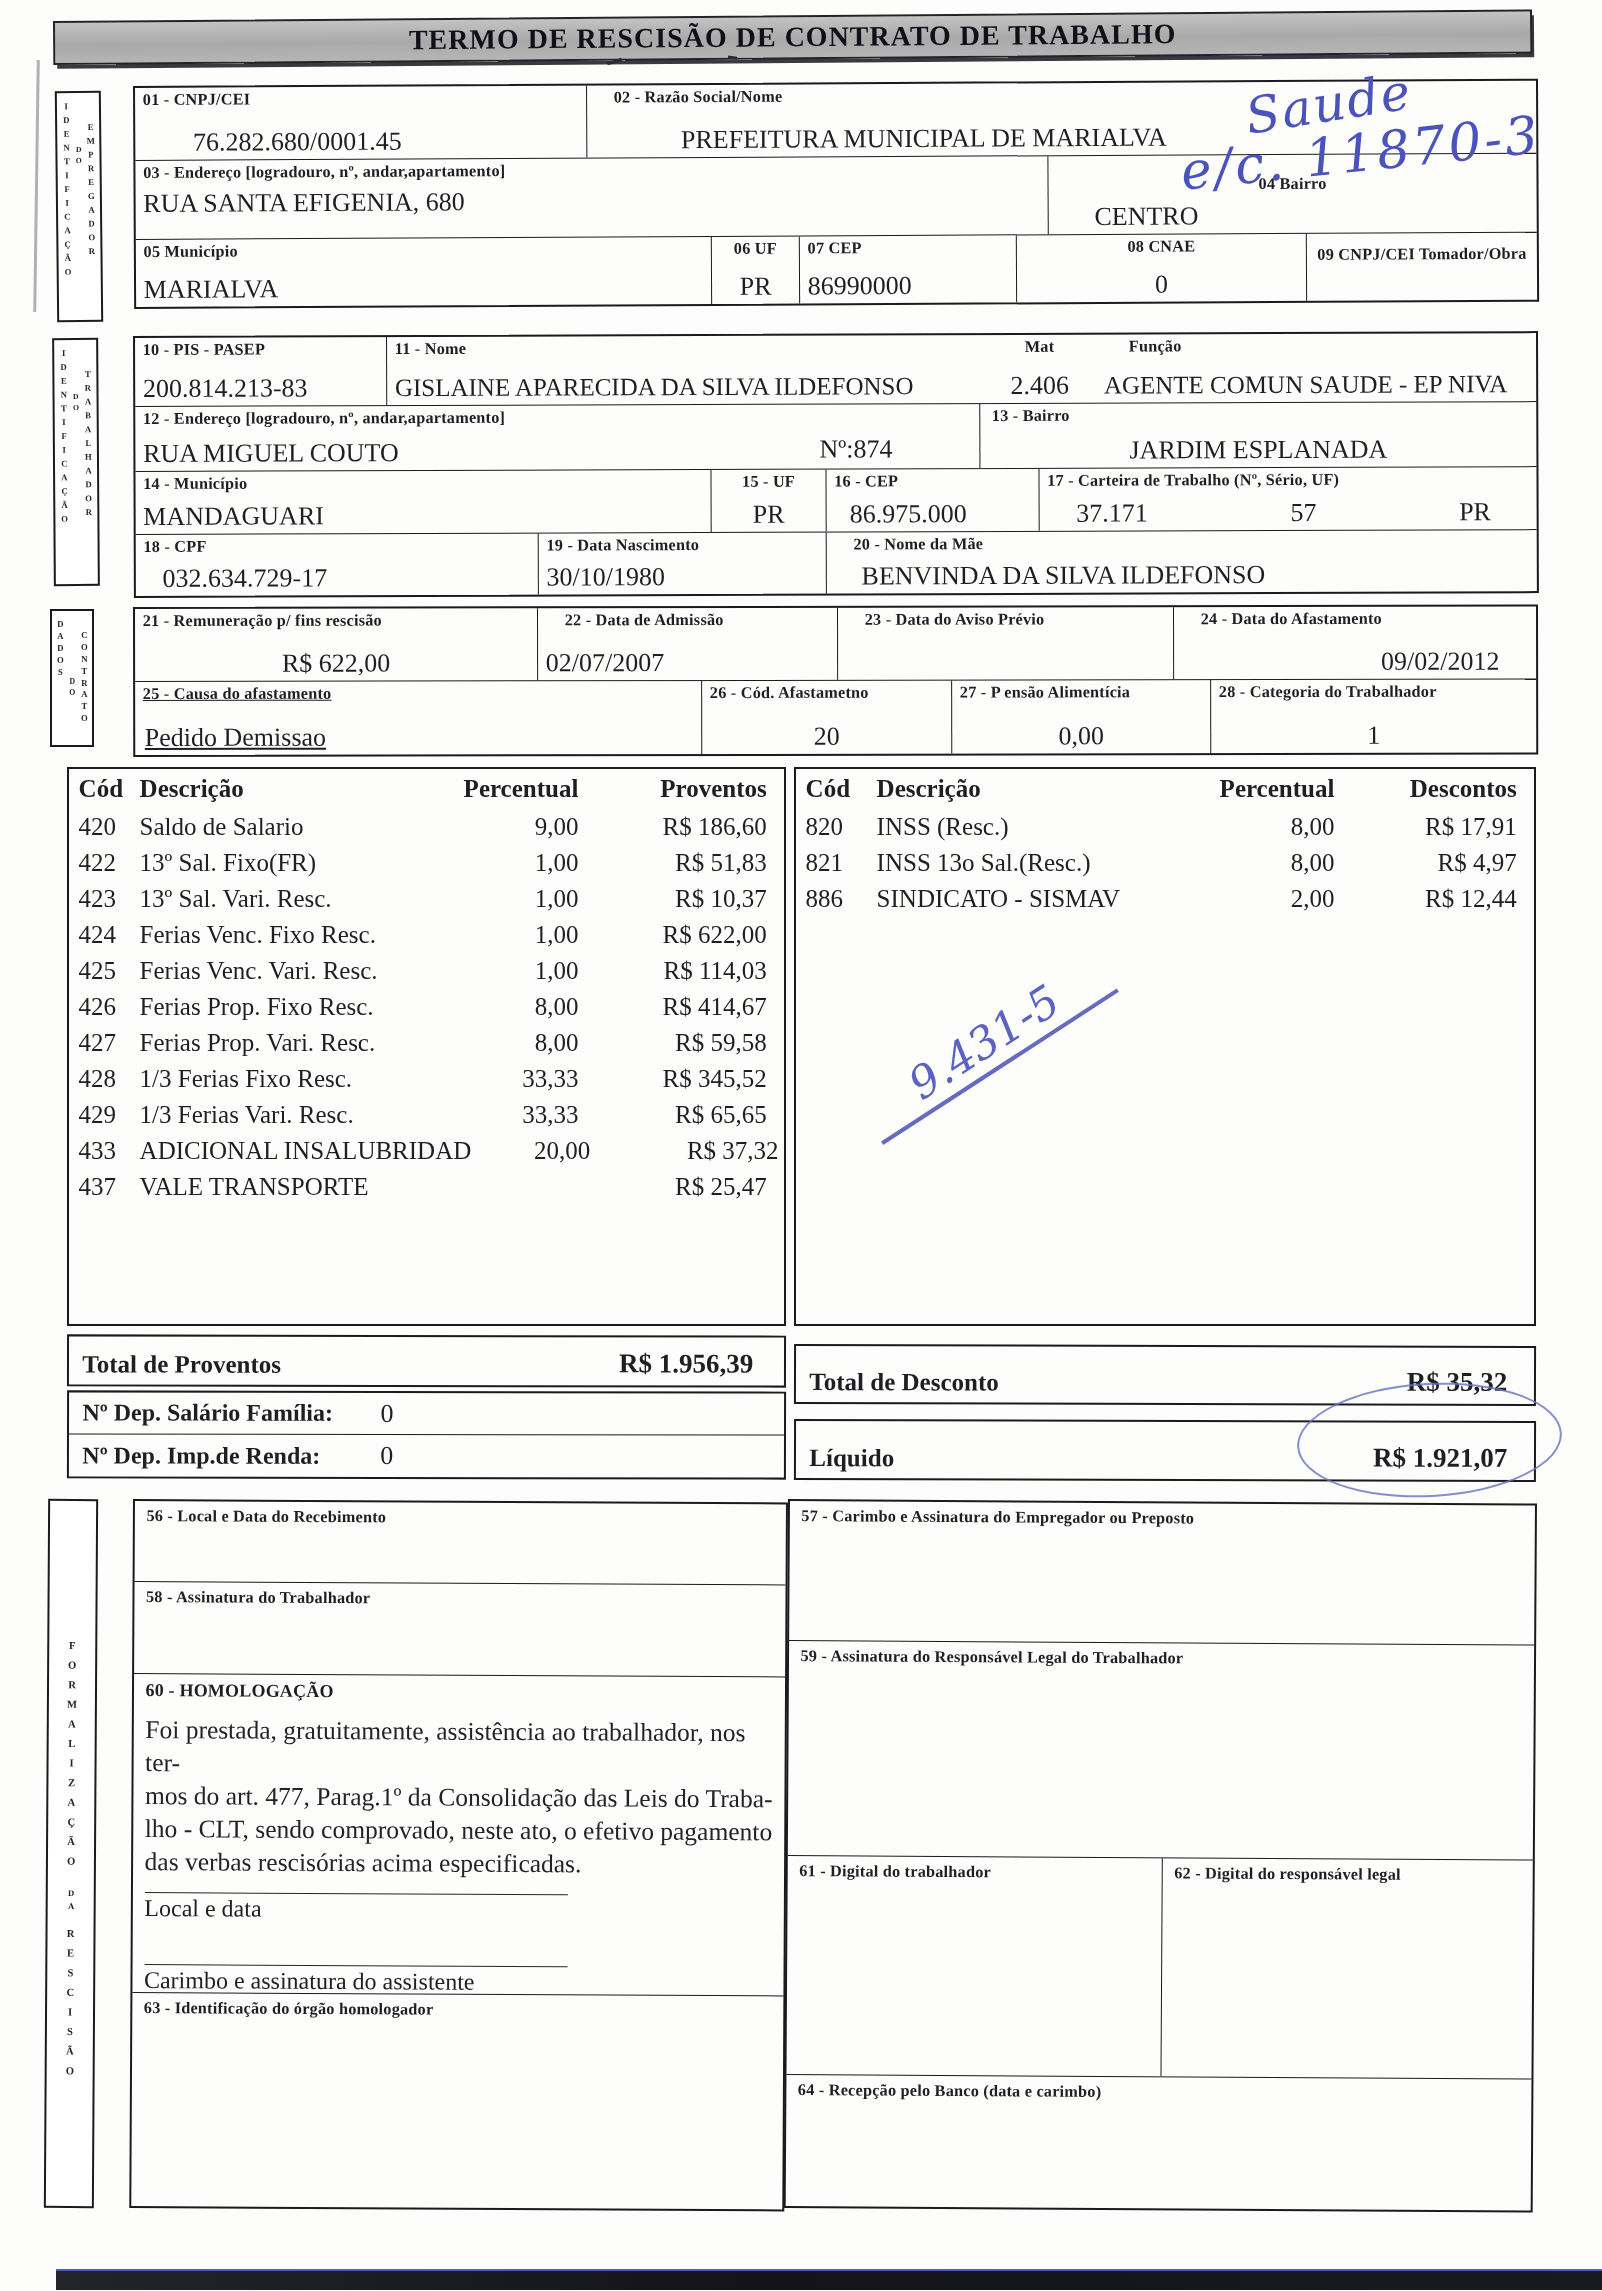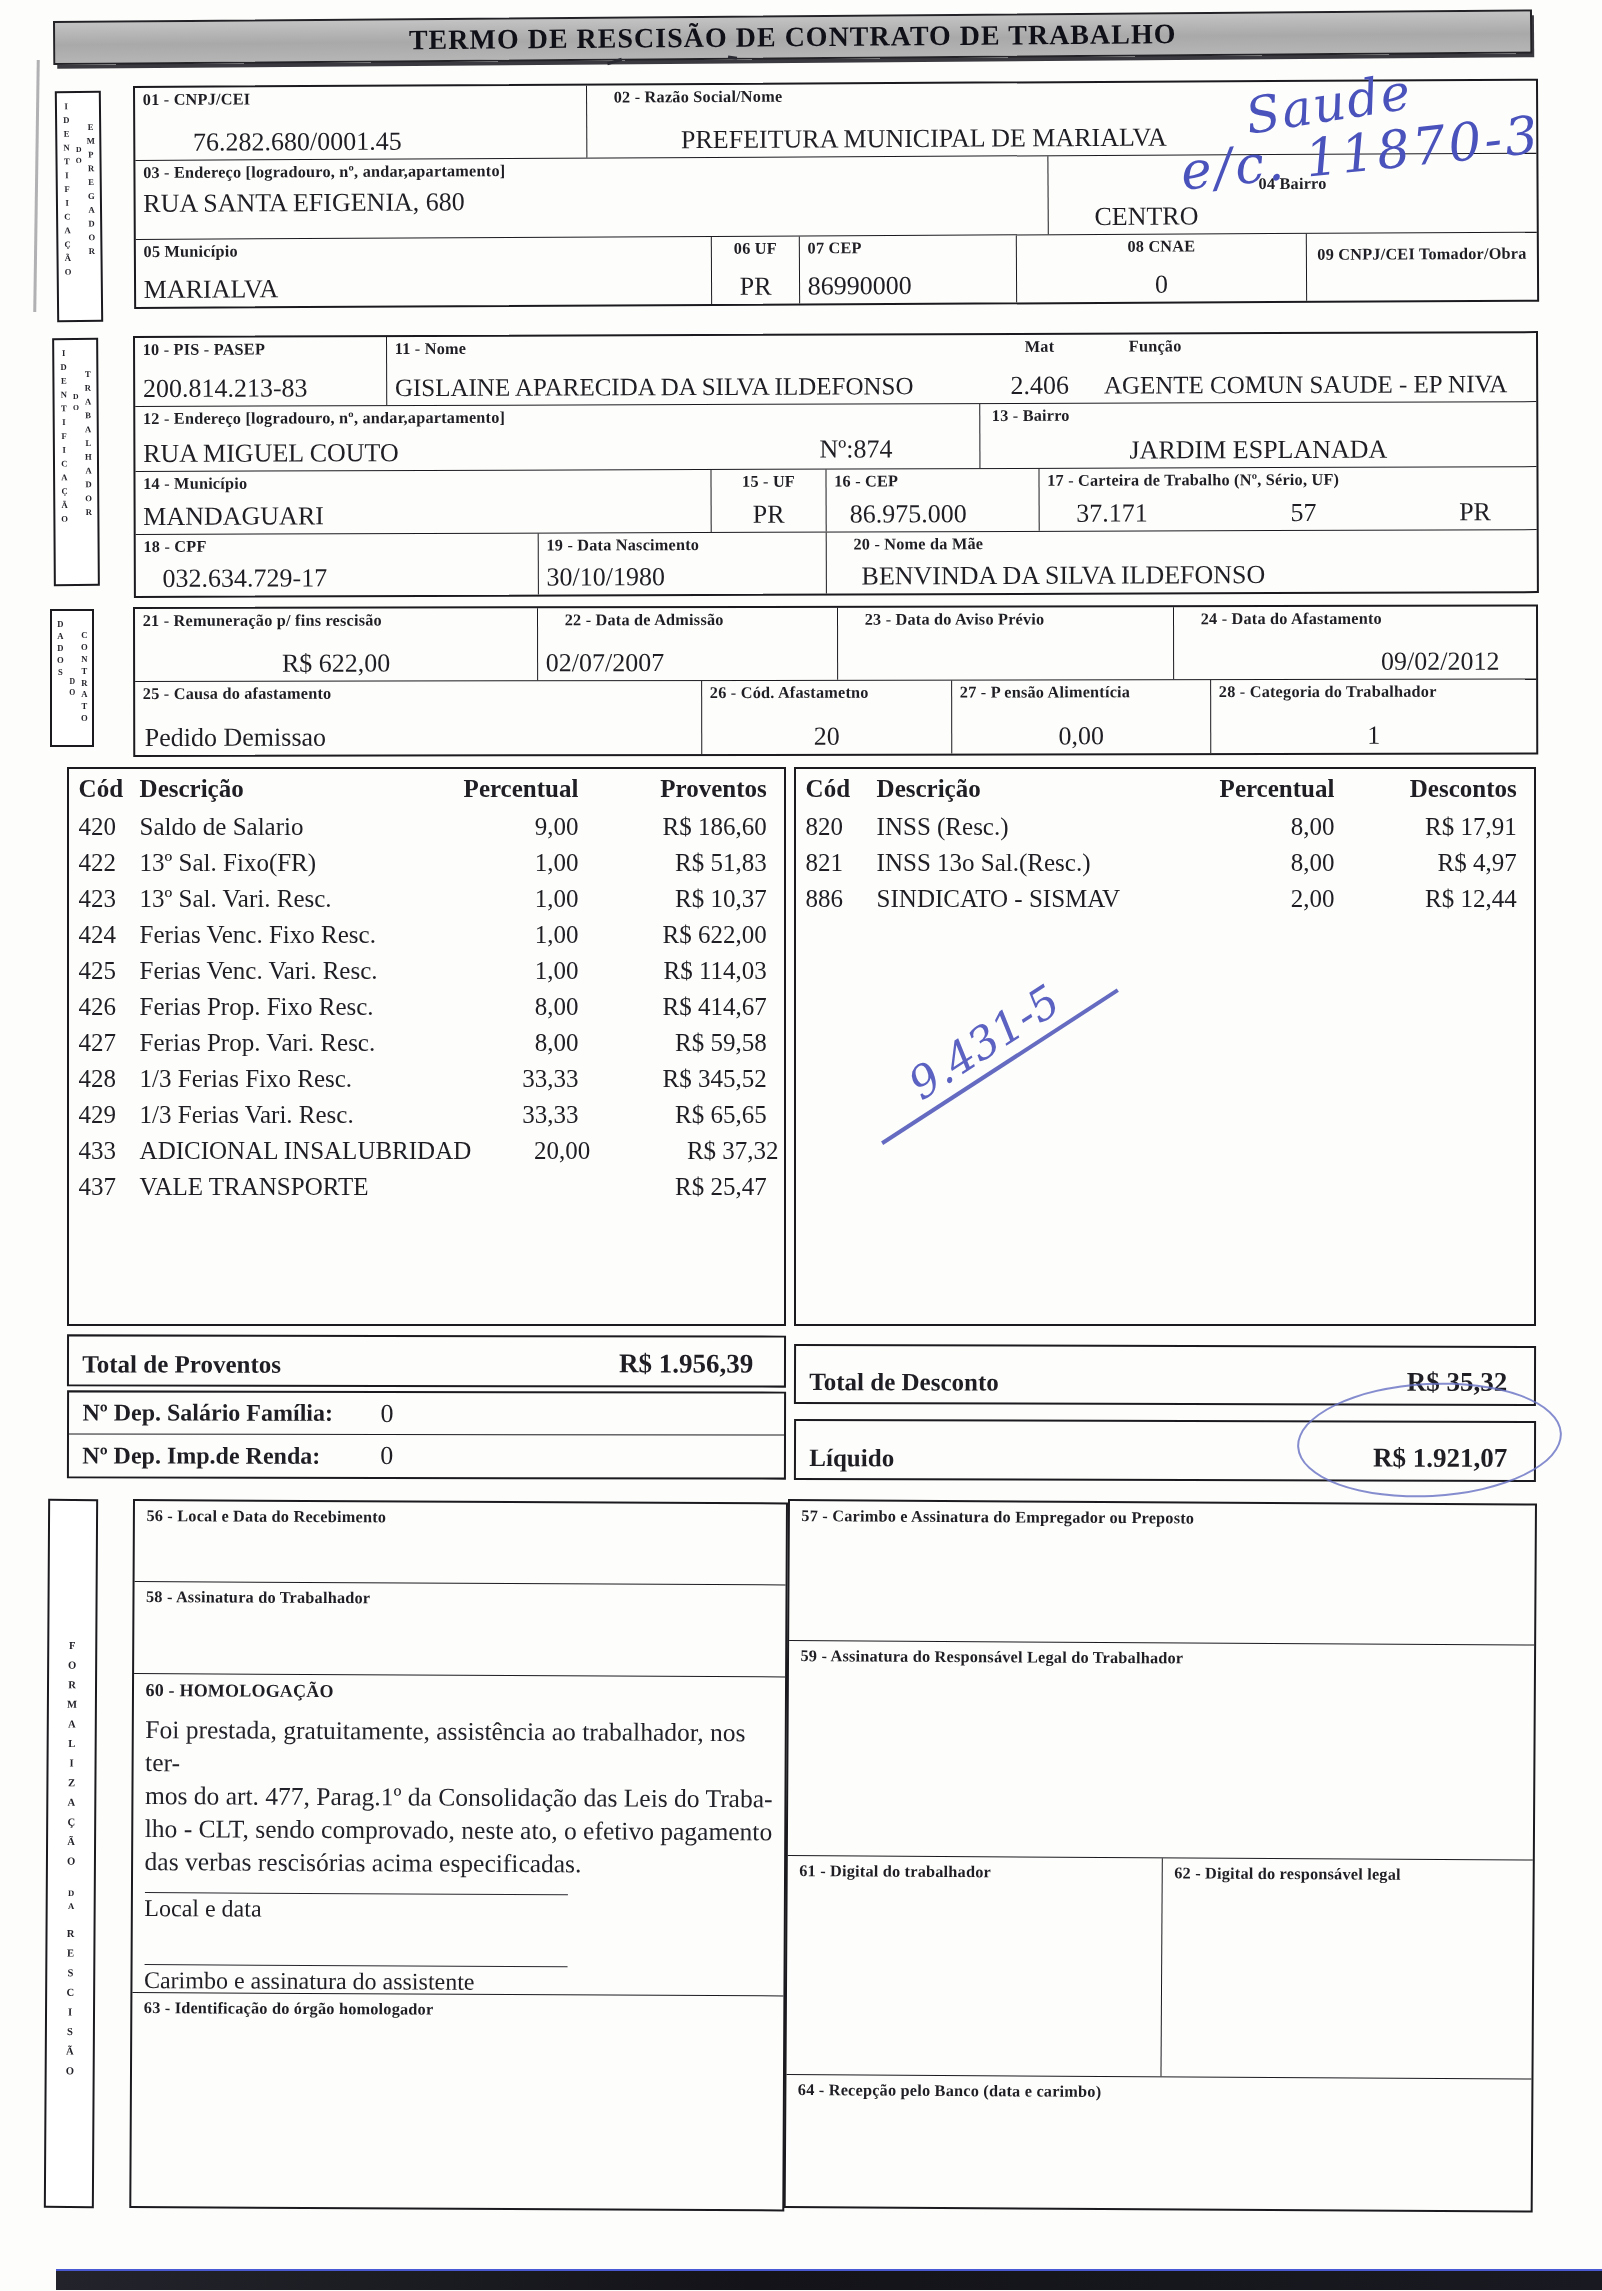--- a/index.html
+++ b/index.html
@@ -236,21 +236,21 @@
     <div class="cell" style="width:336px;">
       <span class="lbl ind2">23 - Data do Aviso Prévio</span>
       <span class="val"></span>
     </div>
     <div class="cell last">
       <span class="lbl ind2">24 - Data do Afastamento</span>
       <span class="val" style="text-align:right;padding-right:29px;">09/02/2012</span>
     </div>
   </div>
   <div class="row" style="height:73px;">
-    <div class="cell" style="width:567px;">
+    <div class="cell" style="width:567px;text-decoration:underline;">
       <span class="lbl">25 - Causa do afastamento</span>
       <span class="val" style="padding-left:1.9px;">Pedido Demissao</span>
     </div>
     <div class="cell" style="width:250px;">
       <span class="lbl">26 - Cód. Afastametno</span>
       <span class="val tc">20</span>
     </div>
     <div class="cell" style="width:259px;">
       <span class="lbl">27 - P ensão Alimentícia</span>
       <span class="val tc">0,00</span>

